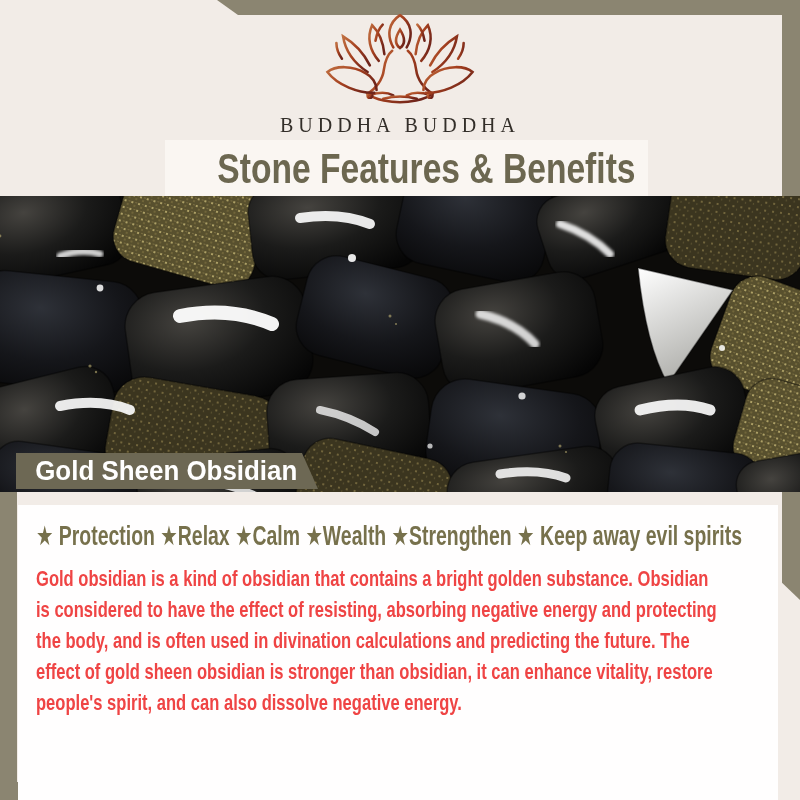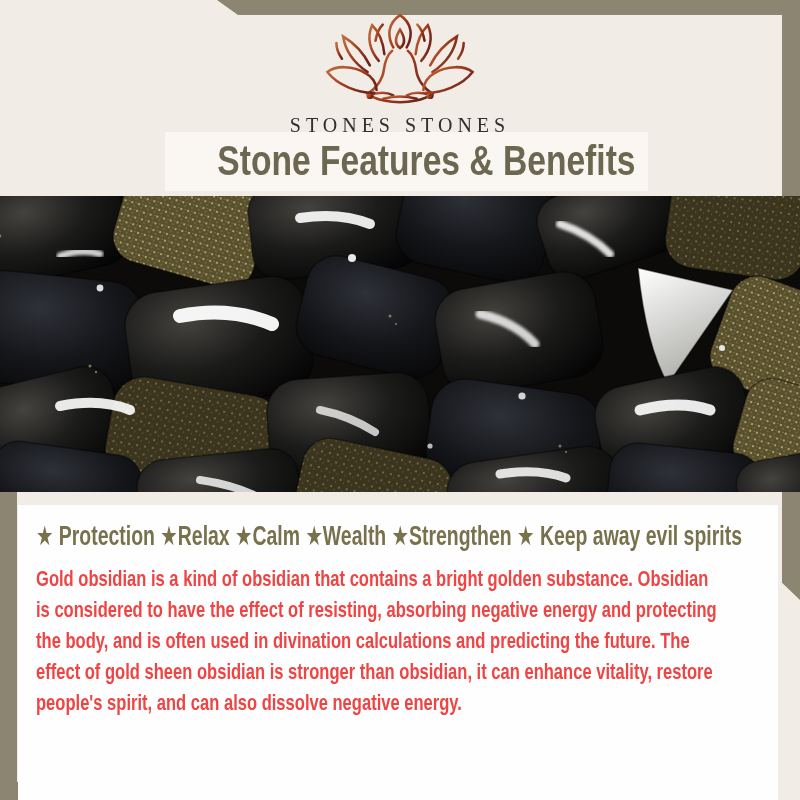--- a/index.html
+++ b/index.html
@@ -21,21 +21,21 @@
             clip-path:polygon(0 0,95.7% 0,100% 100%,0 100%);}
 
   
   .logo-wrap{position:absolute;left:0;top:14px;width:800px;text-align:center;}
   .logo-svg{display:inline-block;}
   .brand-name{position:absolute;left:0;top:114px;width:800px;text-align:center;
               font-family:"Liberation Serif","DejaVu Serif",serif;
               font-size:20px;letter-spacing:5px;color:#332e29;}
 
   
-  .title-strip{position:absolute;left:165px;top:132px;width:483px;height:59px;
+  .title-strip{position:absolute;left:165px;top:140px;width:483px;height:59px;
                background:#faf6f2;text-align:center;}
   .page-title{display:inline-block;font-weight:bold;font-size:42px;line-height:58px;
               color:#6c6750;transform:scaleX(.8);transform-origin:center;white-space:nowrap;}
 
   
   .photo{position:absolute;left:0;top:196px;width:800px;height:296px;background:#0c0b0a;overflow:hidden;}
   .photo svg{display:block;}
 
   
   .label-bar{position:absolute;left:16px;top:453px;width:302px;height:36px;background:#6d6854;
@@ -96,21 +96,21 @@
         <path d="M114,52 C126,44 134,33 136,20 C126,26 117,36 112,46"></path>
 
         <path d="M64,68 C64,62 60,56 54,53 C43,46 27,46 20,52 C29,64 48,71 62,70.5"></path>
         <path d="M106,68 C106,62 110,56 116,53 C127,46 143,46 150,52 C141,64 122,71 108,70.5"></path>
 
         <path d="M33,40 C30,36 28,31 28,26"></path>
         <path d="M137,40 C140,36 142,31 142,26"></path>
       </g>
     </svg>
   </div>
-  <div class="brand-name">STONES STONES</div>
+  <div class="brand-name">BUDDHA BUDDHA</div>
 
   <div class="title-strip">
     <span class="page-title">Stone Features &amp; Benefits</span>
   </div>
 
   <div class="photo">
     <svg width="800" height="296" viewBox="0 0 800 296" preserveAspectRatio="none">
       <defs>
         <radialGradient id="g1" cx="35%" cy="28%" r="85%">
           <stop offset="0" stop-color="#45433f"></stop>
@@ -198,20 +198,23 @@
           <circle cx="96" cy="176" r="1.2"></circle>
         <circle cx="390" cy="120" r="1.5"></circle>
           <circle cx="396" cy="128" r="1.1"></circle>
         <circle cx="560" cy="250" r="1.5"></circle>
           <circle cx="566" cy="256" r="1.1"></circle>
         <circle cx="650, " cy="40" r="1.4"></circle>
       </g>
     </svg>
   </div>
 
+  <div class="label-bar">
+    <span class="label-text">Gold Sheen Obsidian</span>
+  </div>
 
   <div class="card">
     <span class="features-line">★  Protection ★Relax ★Calm ★Wealth ★Strengthen ★ Keep away evil spirits</span>
     <div class="desc">
       <span class="desc-line">Gold obsidian is a kind of obsidian that contains a bright golden substance. Obsidian</span>
       <span class="desc-line">is considered to have the effect of resisting, absorbing negative energy and protecting</span>
       <span class="desc-line">the body, and is often used in divination calculations and predicting the future. The</span>
       <span class="desc-line">effect of gold sheen obsidian is stronger than obsidian, it can enhance vitality, restore</span>
       <span class="desc-line">people's spirit, and can also dissolve negative energy.</span>
     </div>

